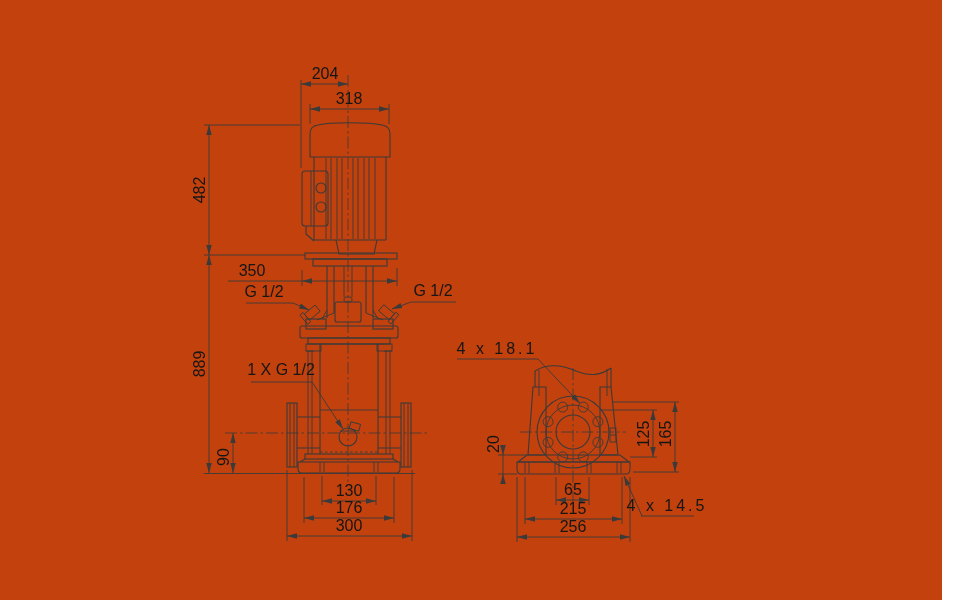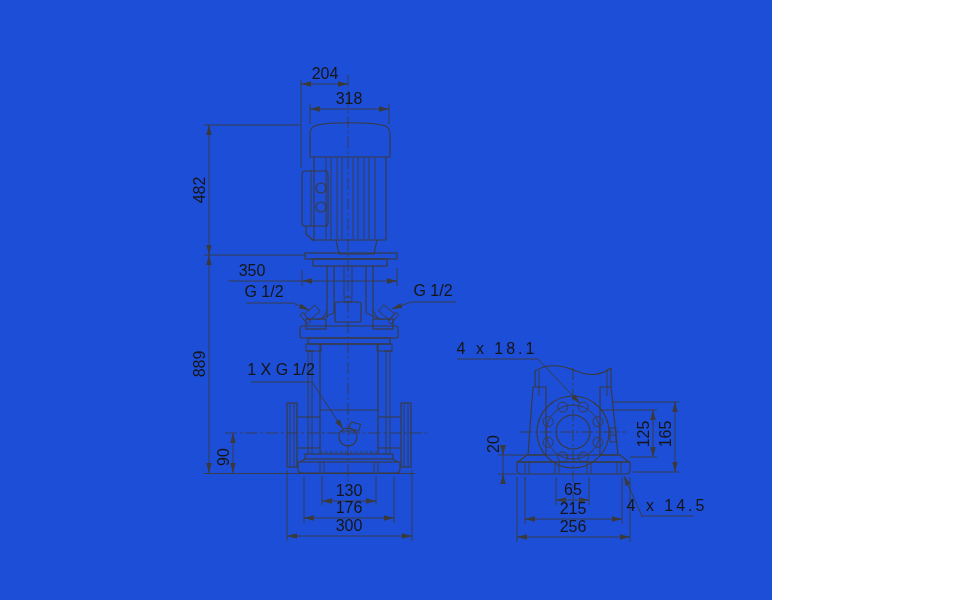--- a/index.html
+++ b/index.html
@@ -1,16 +1,16 @@
 <!DOCTYPE html>
 <html><head>
 <meta charset="utf-8">
 <style>
   html,body{margin:0;padding:0;background:#ffffff;}
-  .stage{position:relative;width:772px;height:600px;background:#1d4ed8;overflow:hidden;}
+  .stage{position:relative;width:942px;height:600px;background:#c2410c;overflow:hidden;}
   svg{display:block;}
   .ln{stroke:#3a3a3a;stroke-width:1.1;fill:none;stroke-linecap:butt;stroke-linejoin:miter;}
   .lt{stroke:#3a3a3a;stroke-width:0.9;fill:none;}
   .cl{stroke:#3a3a3a;stroke-width:0.8;fill:none;stroke-dasharray:12 3 2.5 3;}
   .dash{stroke:#3a3a3a;stroke-width:0.9;fill:none;stroke-dasharray:2.5 2.5;}
   .dim{font-family:"Liberation Sans",sans-serif;font-size:16px;fill:#161616;text-anchor:middle;}
   .sp{letter-spacing:3px;}
   .arr{fill:#3a3a3a;stroke:none;}
 </style>
 </head>

